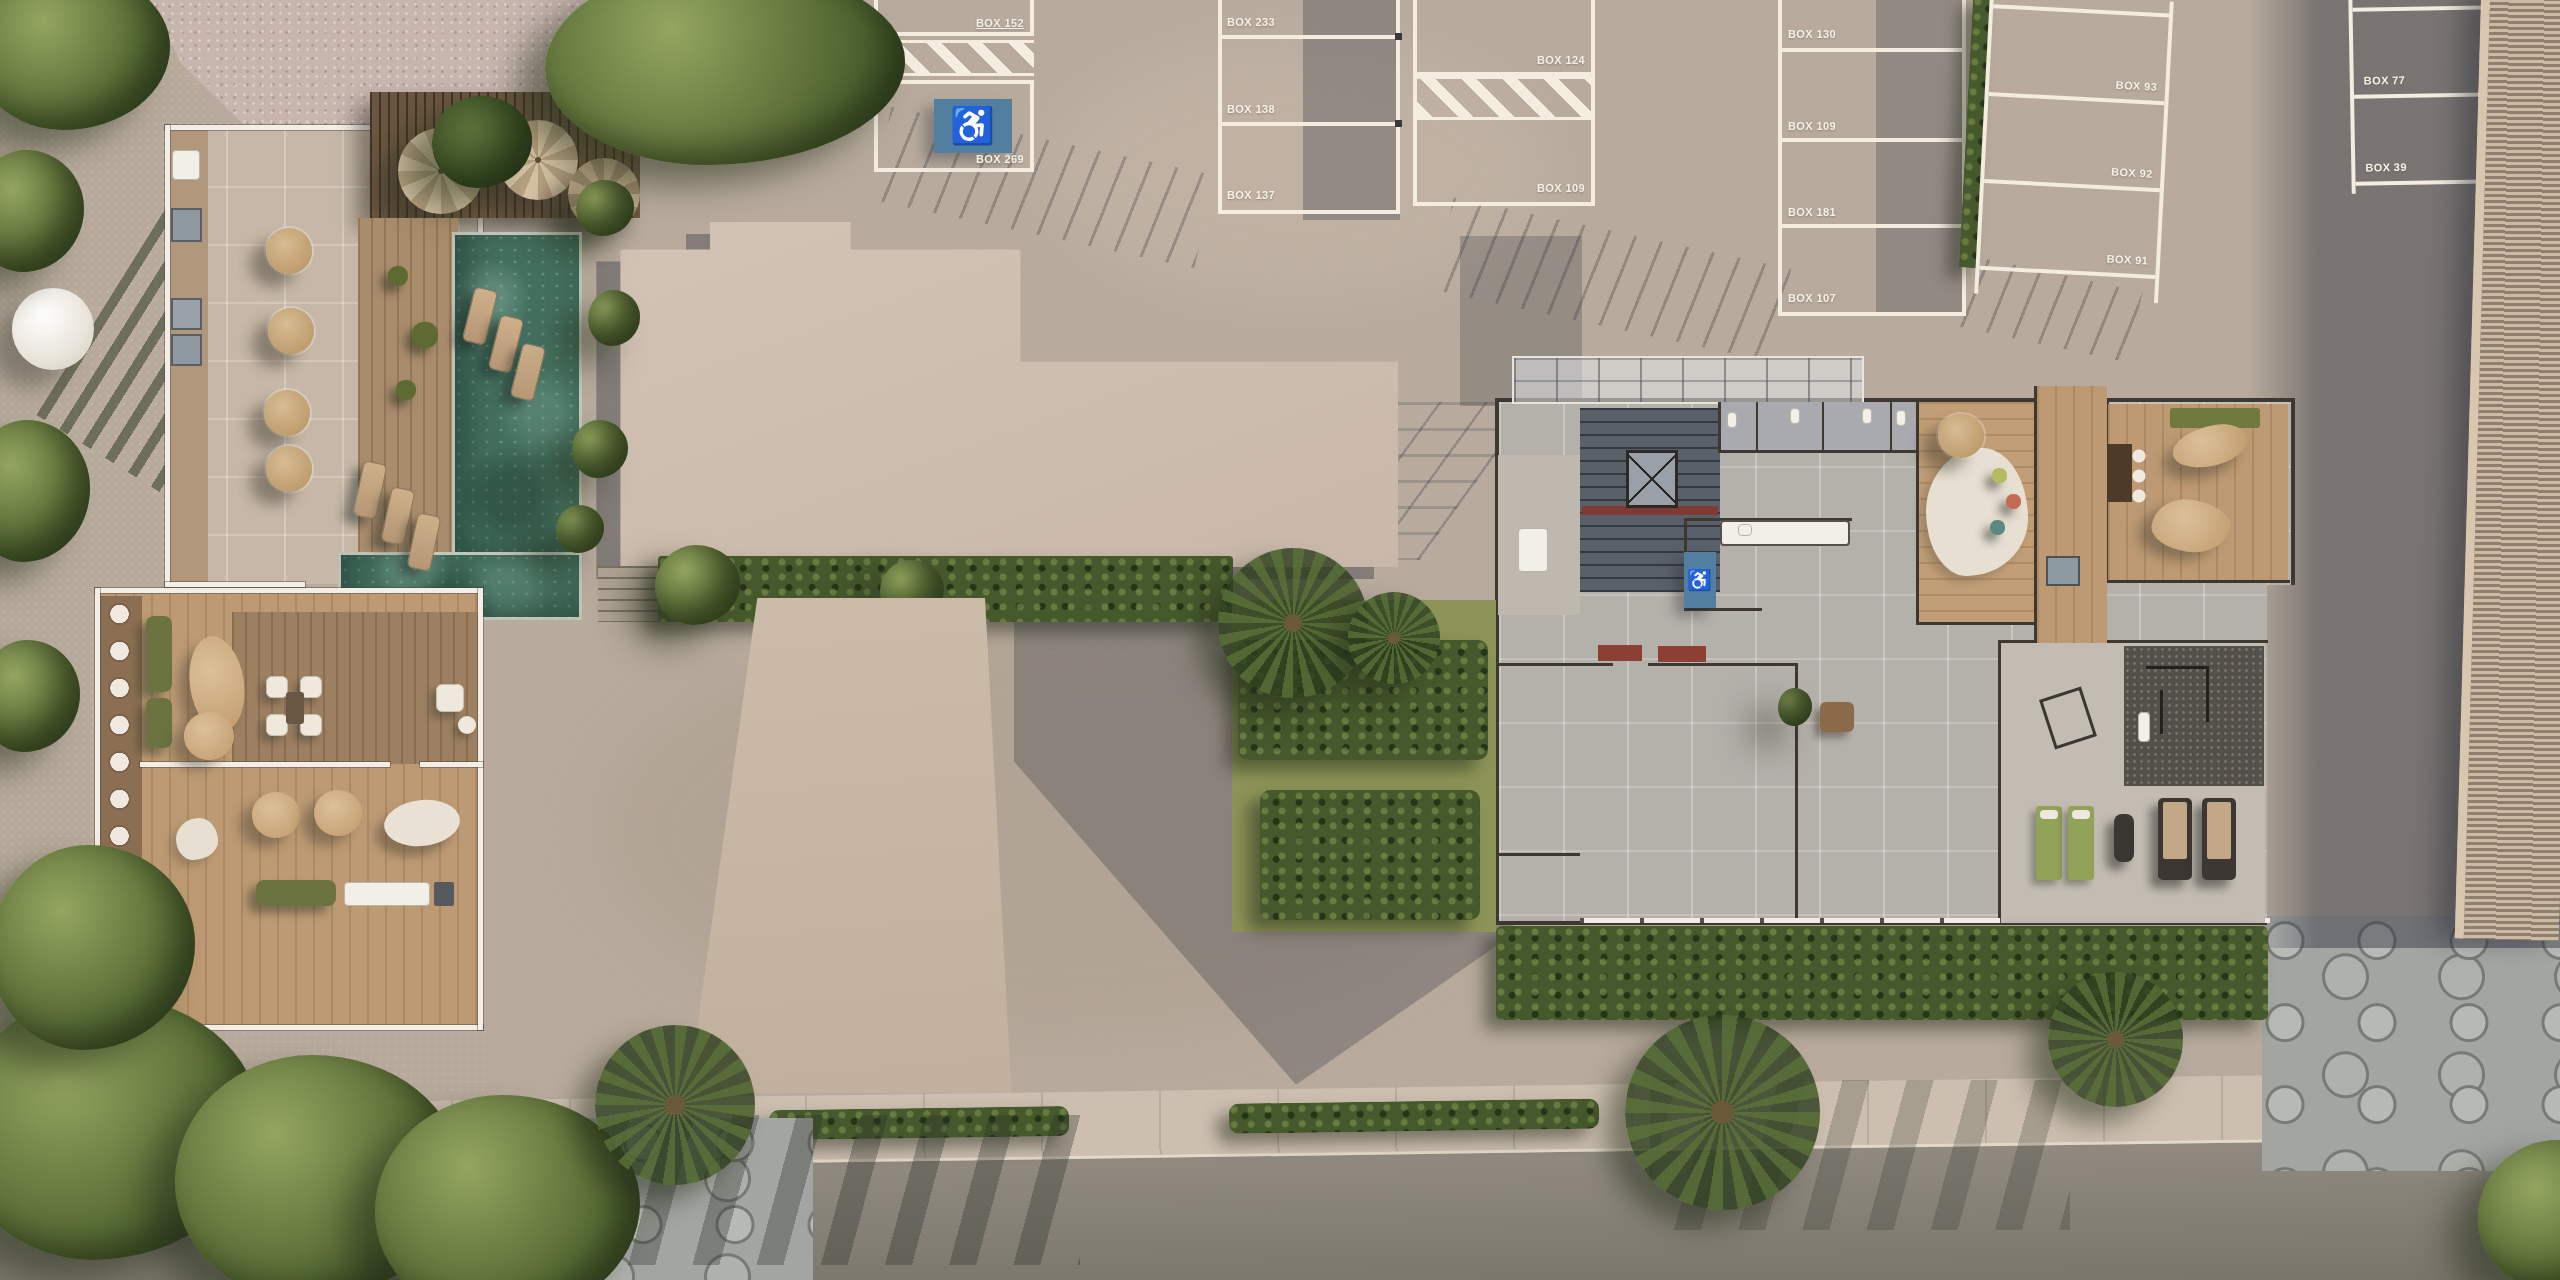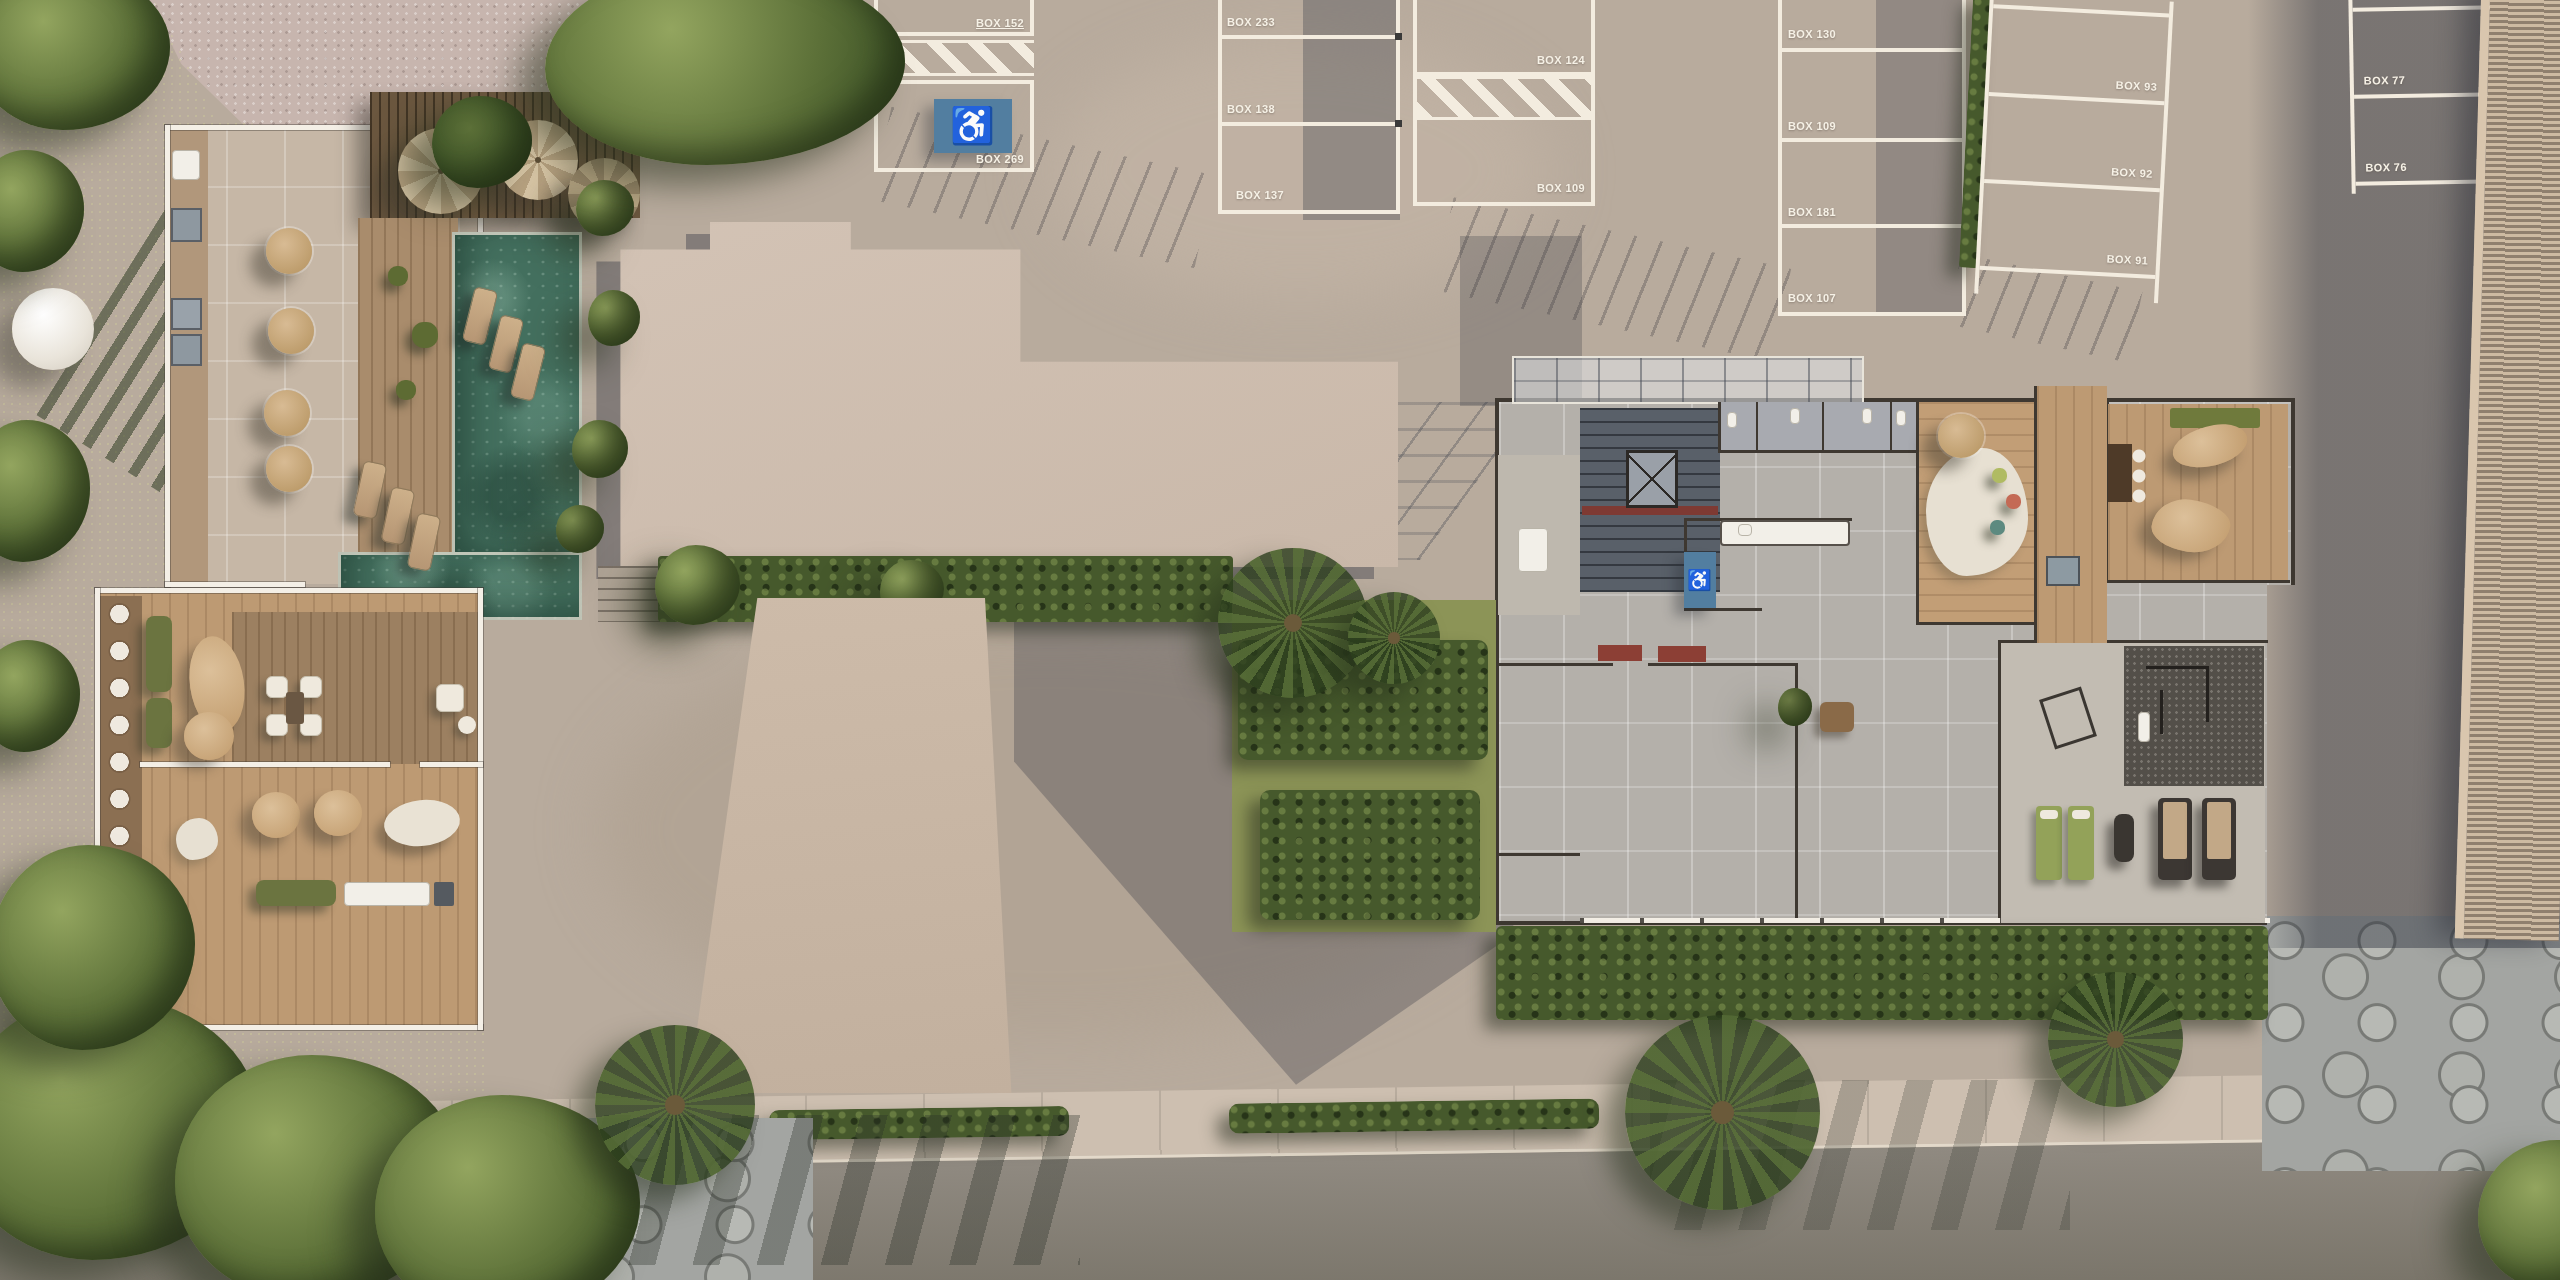--- a/index.html
+++ b/index.html
@@ -145,21 +145,21 @@
       <span>♿</span>
     </div>
     <span class="plab" style="right:6px;bottom:3px;">BOX 269</span>
   </div>
 
   <div style="left:1218px;top:-6px;width:182px;height:220px;border-left:4px solid #f3ecdf;border-right:4px solid #f3ecdf;border-bottom:4px solid #f3ecdf;">
     <span class="plab" style="left:5px;top:22px;">BOX 233</span>
     <div class="pline" style="left:0;right:0;top:41px;"></div>
     <span class="plab" style="left:5px;top:109px;">BOX 138</span>
     <div class="pline" style="left:0;right:0;top:128px;"></div>
-    <span class="plab" style="left:14px;top:195px;">BOX 137</span>
+    <span class="plab" style="left:5px;top:195px;">BOX 137</span>
     <div class="pdot" style="right:-6px;top:39px;"></div>
     <div class="pdot" style="right:-6px;top:126px;"></div>
   </div>
 
   <div style="left:1413px;top:-6px;width:182px;height:212px;border-left:4px solid #f3ecdf;border-right:4px solid #f3ecdf;border-bottom:4px solid #f3ecdf;">
     <span class="plab" style="right:6px;top:60px;">BOX 124</span>
     <div class="pline" style="left:0;right:0;top:78px;"></div>
     <div class="hatch" style="left:0;right:0;top:82px;height:44px;"></div>
     <span class="plab" style="right:6px;top:188px;">BOX 109</span>
   </div>
@@ -182,21 +182,21 @@
     <span class="plab" style="right:8px;top:167px;">BOX 92</span>
     <div class="pline" style="left:0;right:0;top:187px;"></div>
     <span class="plab" style="right:8px;top:254px;">BOX 91</span>
     <div class="pline" style="left:0;right:0;top:274px;"></div>
   </div>
 
   <div style="left:2350px;top:-8px;width:214px;height:200px;transform:rotate(-1deg);border-left:4px solid #f3ecdf;">
     <div class="pline" style="left:0;right:0;top:14px;"></div>
     <span class="plab" style="left:10px;top:81px;">BOX 77</span>
     <div class="pline" style="left:0;right:0;top:101px;"></div>
-    <span class="plab" style="left:10px;top:168px;">BOX 76</span>
+    <span class="plab" style="left:10px;top:168px;">BOX 39</span>
     <div class="pline" style="left:0;right:0;top:188px;"></div>
   </div>
 
   <div style="left:574px;top:234px;width:800px;height:345px;background:rgba(45,48,62,.38);clip-path:polygon(14% 0,31.6% 0,31.6% 8%,52.8% 8%,52.8% 40.5%,100% 40.5%,100% 100%,2.8% 100%,2.8% 8%,14% 8%);"></div>
   <div class="slab" style="left:598px;top:222px;width:800px;height:345px;clip-path:polygon(14% 0,31.6% 0,31.6% 8%,52.8% 8%,52.8% 40.5%,100% 40.5%,100% 100%,2.8% 100%,2.8% 8%,14% 8%);"></div>
 
   <div class="stairsL" style="left:598px;top:566px;width:62px;height:56px;"></div>
   <div class="hedge" style="left:658px;top:556px;width:575px;height:66px;border-radius:4px;"></div>
   <div class="tree" style="left:655px;top:545px;width:85px;height:80px;"></div>
   <div class="tree" style="left:880px;top:560px;width:64px;height:60px;"></div>

